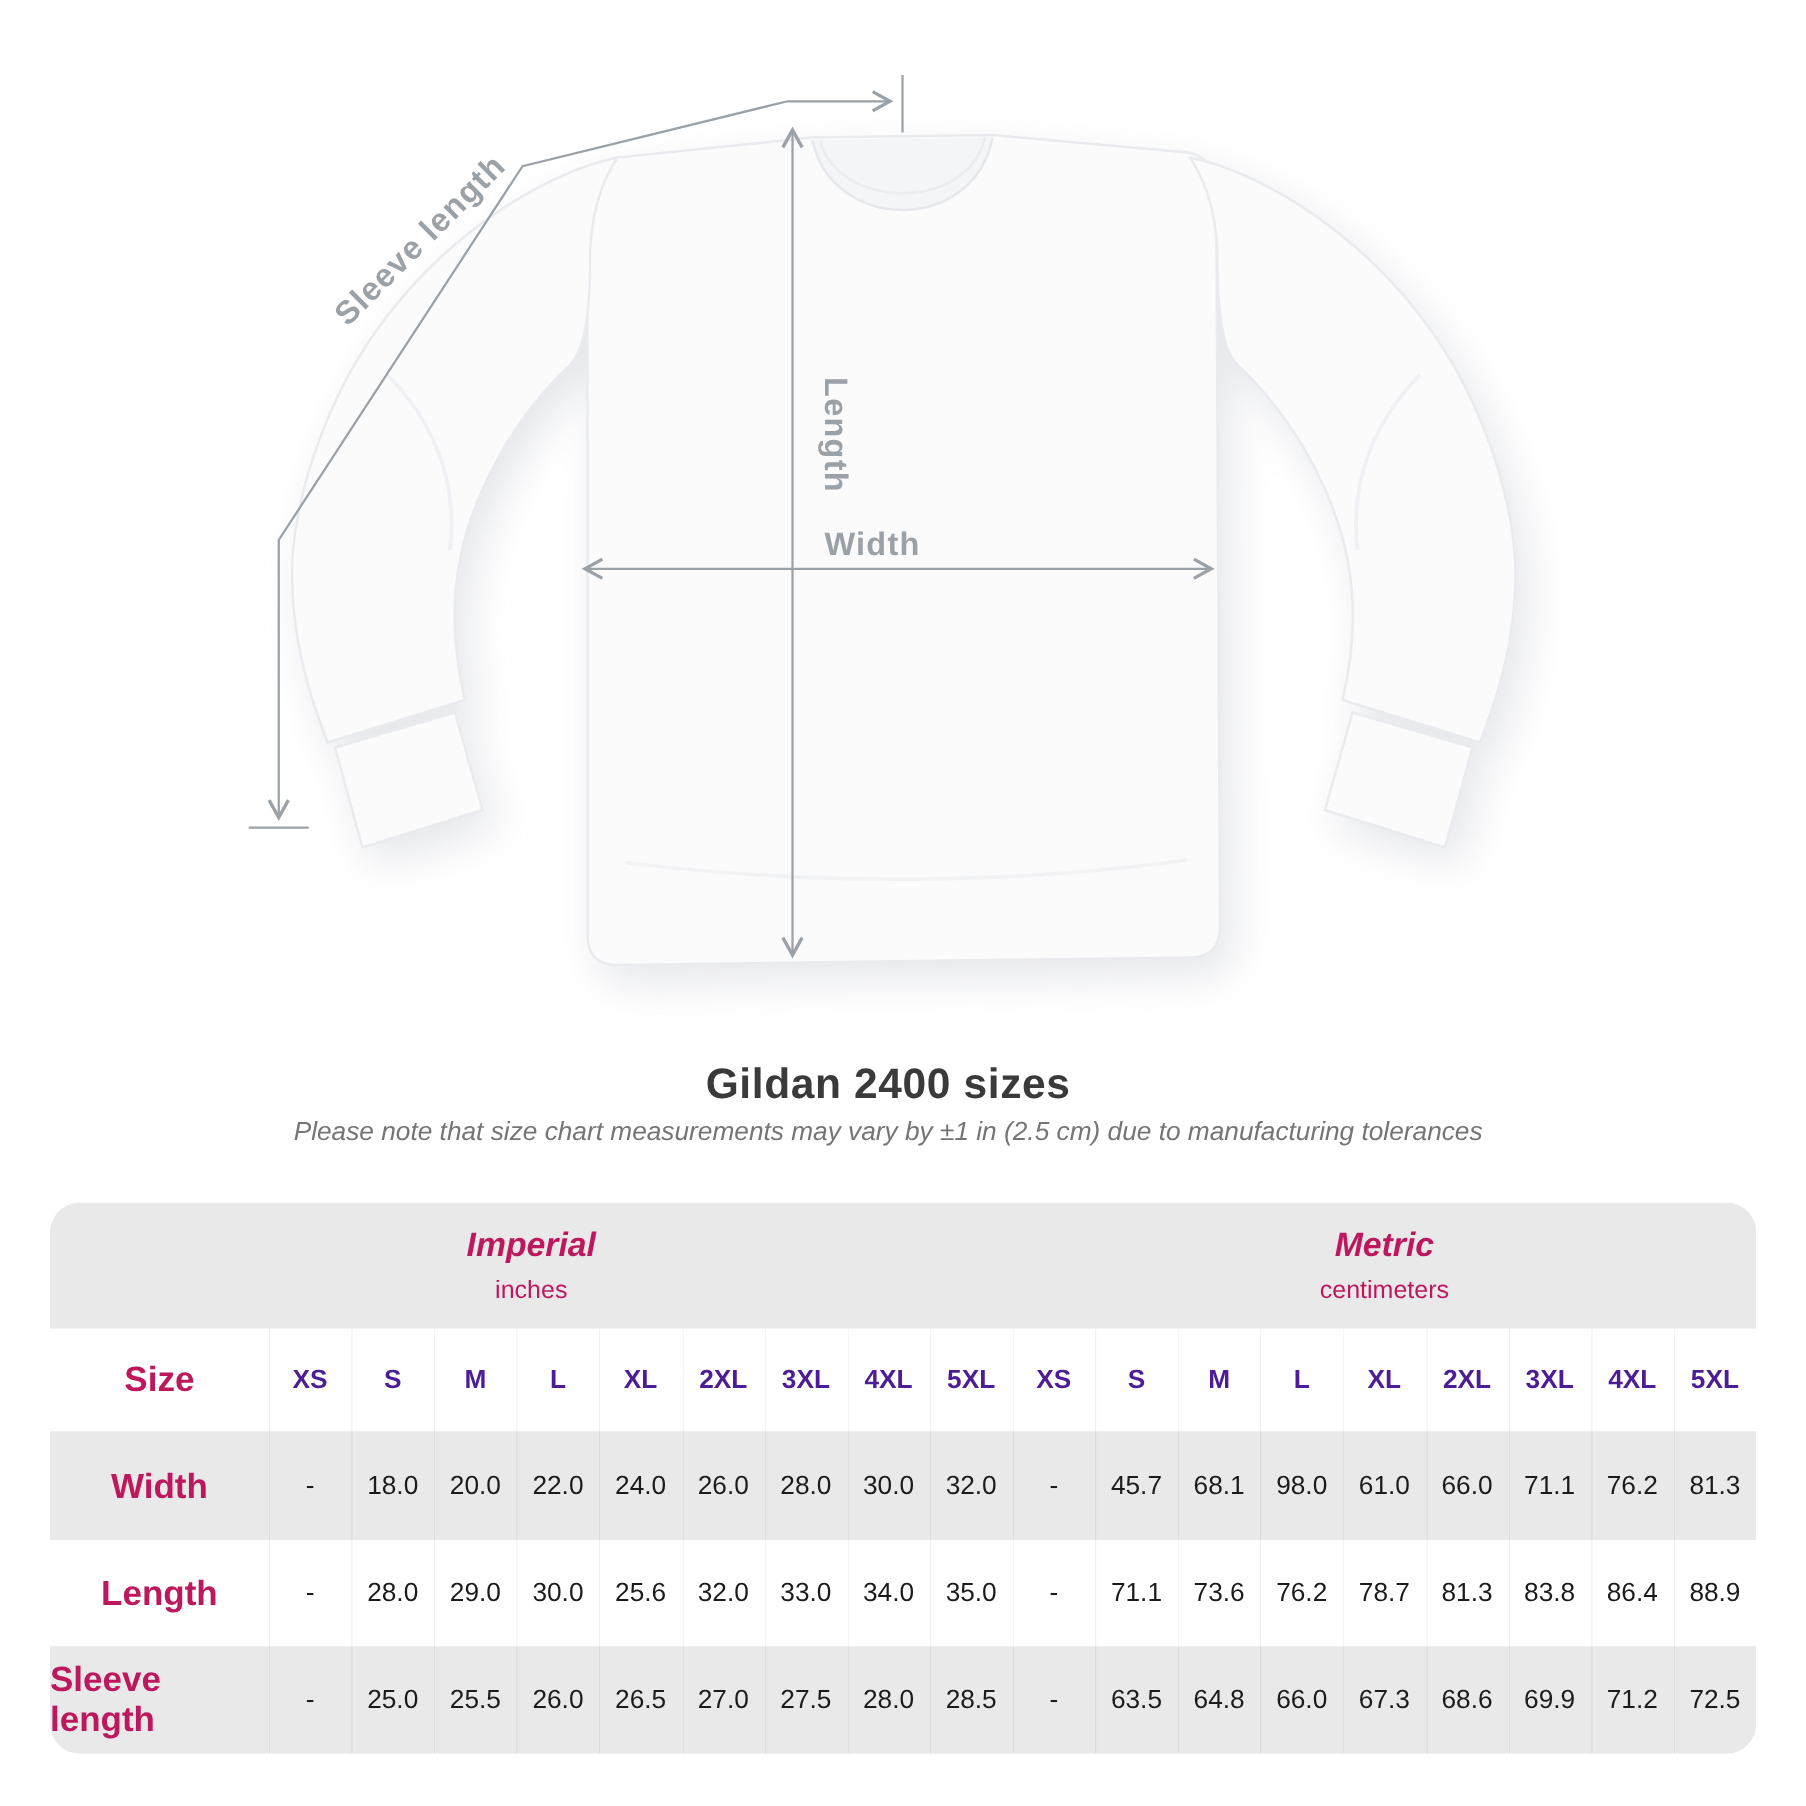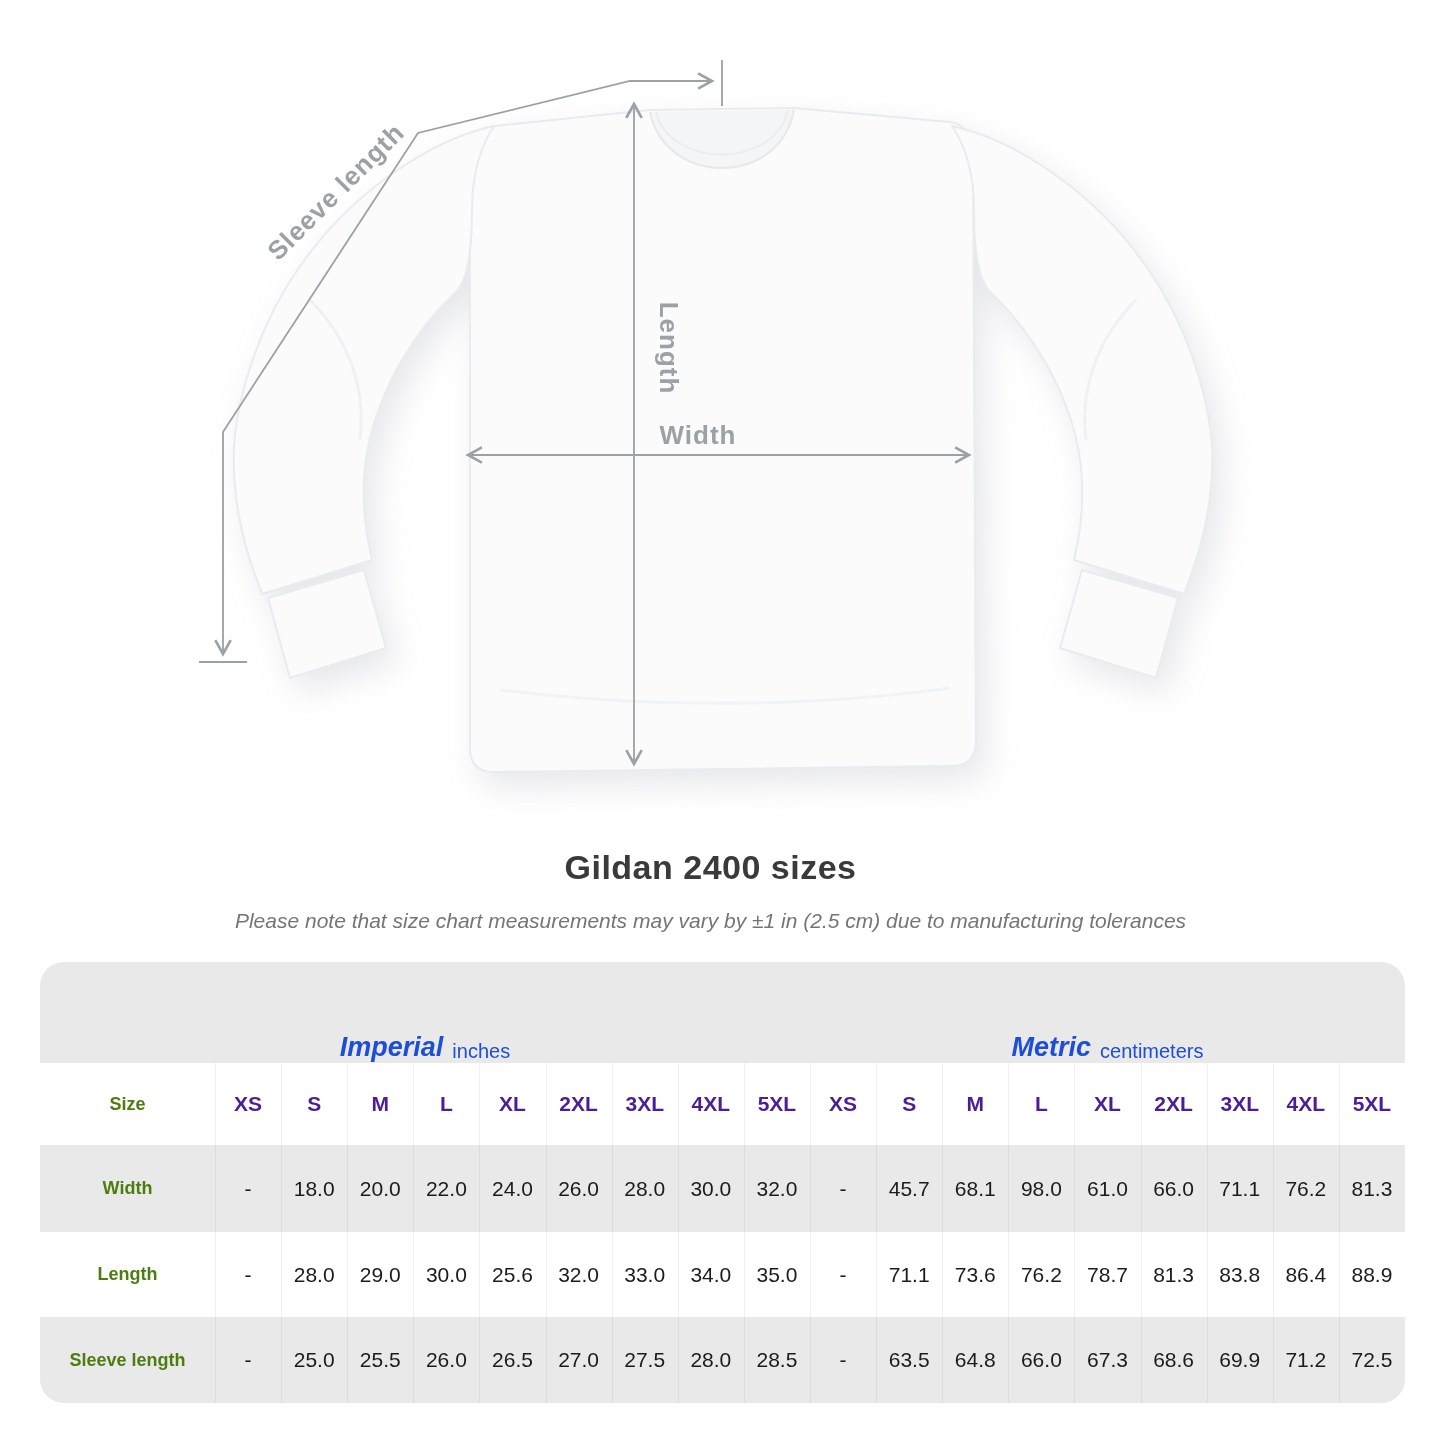--- a/index.html
+++ b/index.html
@@ -5,42 +5,42 @@
   html,body{margin:0;padding:0;background:#fff;}
   .page{
     position:relative;width:1445px;height:1445px;background:#ffffff;
     font-family:"Liberation Sans","DejaVu Sans",sans-serif;overflow:hidden;
   }
   
   .diagram{position:absolute;left:0;top:0;width:1445px;height:830px;}
   
   .heading{position:absolute;left:0;top:848px;width:1421px;text-align:center;}
   .title{font-size:34px;font-weight:bold;color:#3a3a3a;letter-spacing:.5px;}
-  .subtitle{margin-top:22px;font-size:21px;font-style:italic;color:#757575;}
+  .subtitle{margin-top:7px;font-size:21px;font-style:italic;color:#757575;}
   
   .size-table{
     position:absolute;left:40px;top:962px;width:1365px;height:441px;
     border-radius:24px;overflow:hidden;background:#ffffff;
     display:grid;grid-template-rows:101px 82px 87px 85px 86px;
   }
   .band{display:grid;grid-template-columns:770fr 595fr;background:#e9e9ea;}
-  .band-cell{display:flex;flex-direction:row;align-items:flex-end;justify-content:center;gap:9px;color:#1d4ed8;}
+  .band-cell{display:flex;flex-direction:column;align-items:center;justify-content:center;gap:9px;color:#be185d;}
   .band-name{font-size:27px;font-weight:bold;font-style:italic;}
   .band-unit{font-size:20px;}
   .trow{display:grid;grid-template-columns:175px repeat(18,1fr);}
   .r-white{background:#ffffff;}
   .r-gray{background:#e9e9ea;}
   .cell{
     display:flex;align-items:center;justify-content:center;
     font-size:21px;color:#1b1b1b;
     box-shadow:inset 1px 0 0 rgba(0,0,0,0.055);
   }
   .cell.first{box-shadow:none;}
   .cell.head{font-weight:bold;color:#4c1d95;}
-  .cell.rowlabel{font-weight:bold;color:#4d7c0f;font-size:18px;}
+  .cell.rowlabel{font-weight:bold;color:#be185d;font-size:28px;}
   .dc{display:contents;}
 </style>
 </head>
 <body>
 
 <div class="page">
 
   <svg class="diagram" viewBox="0 0 1445 830" xmlns="http://www.w3.org/2000/svg">
     <defs>
       <marker id="arr" viewBox="-12 -7 14 14" refX="0" refY="0" markerWidth="12" markerHeight="12" orient="auto-start-reverse">

